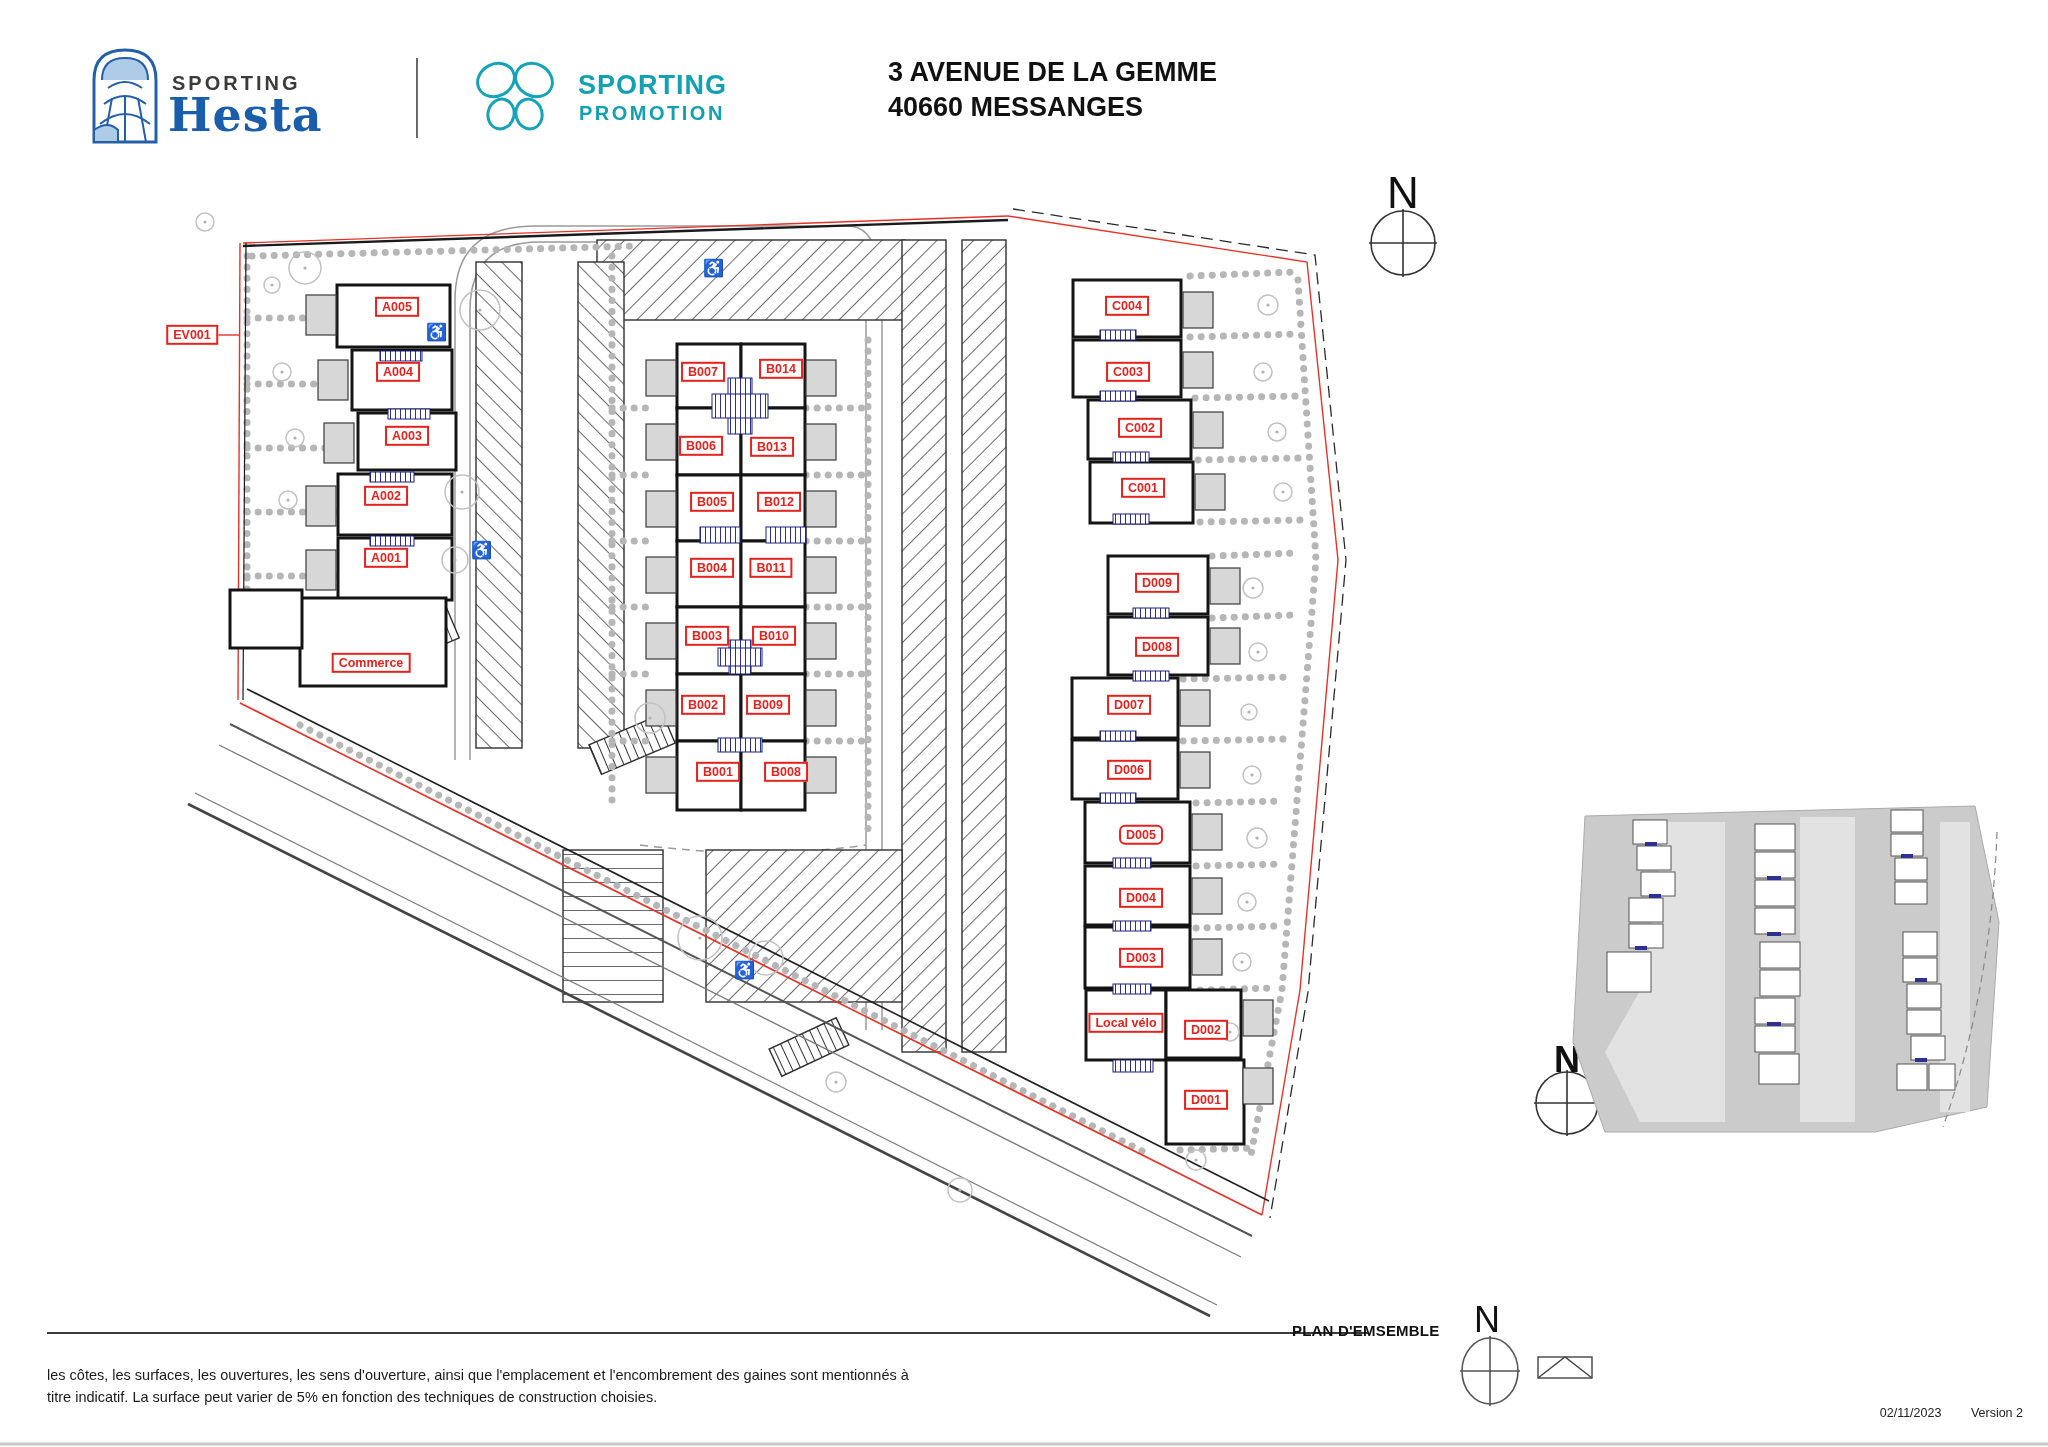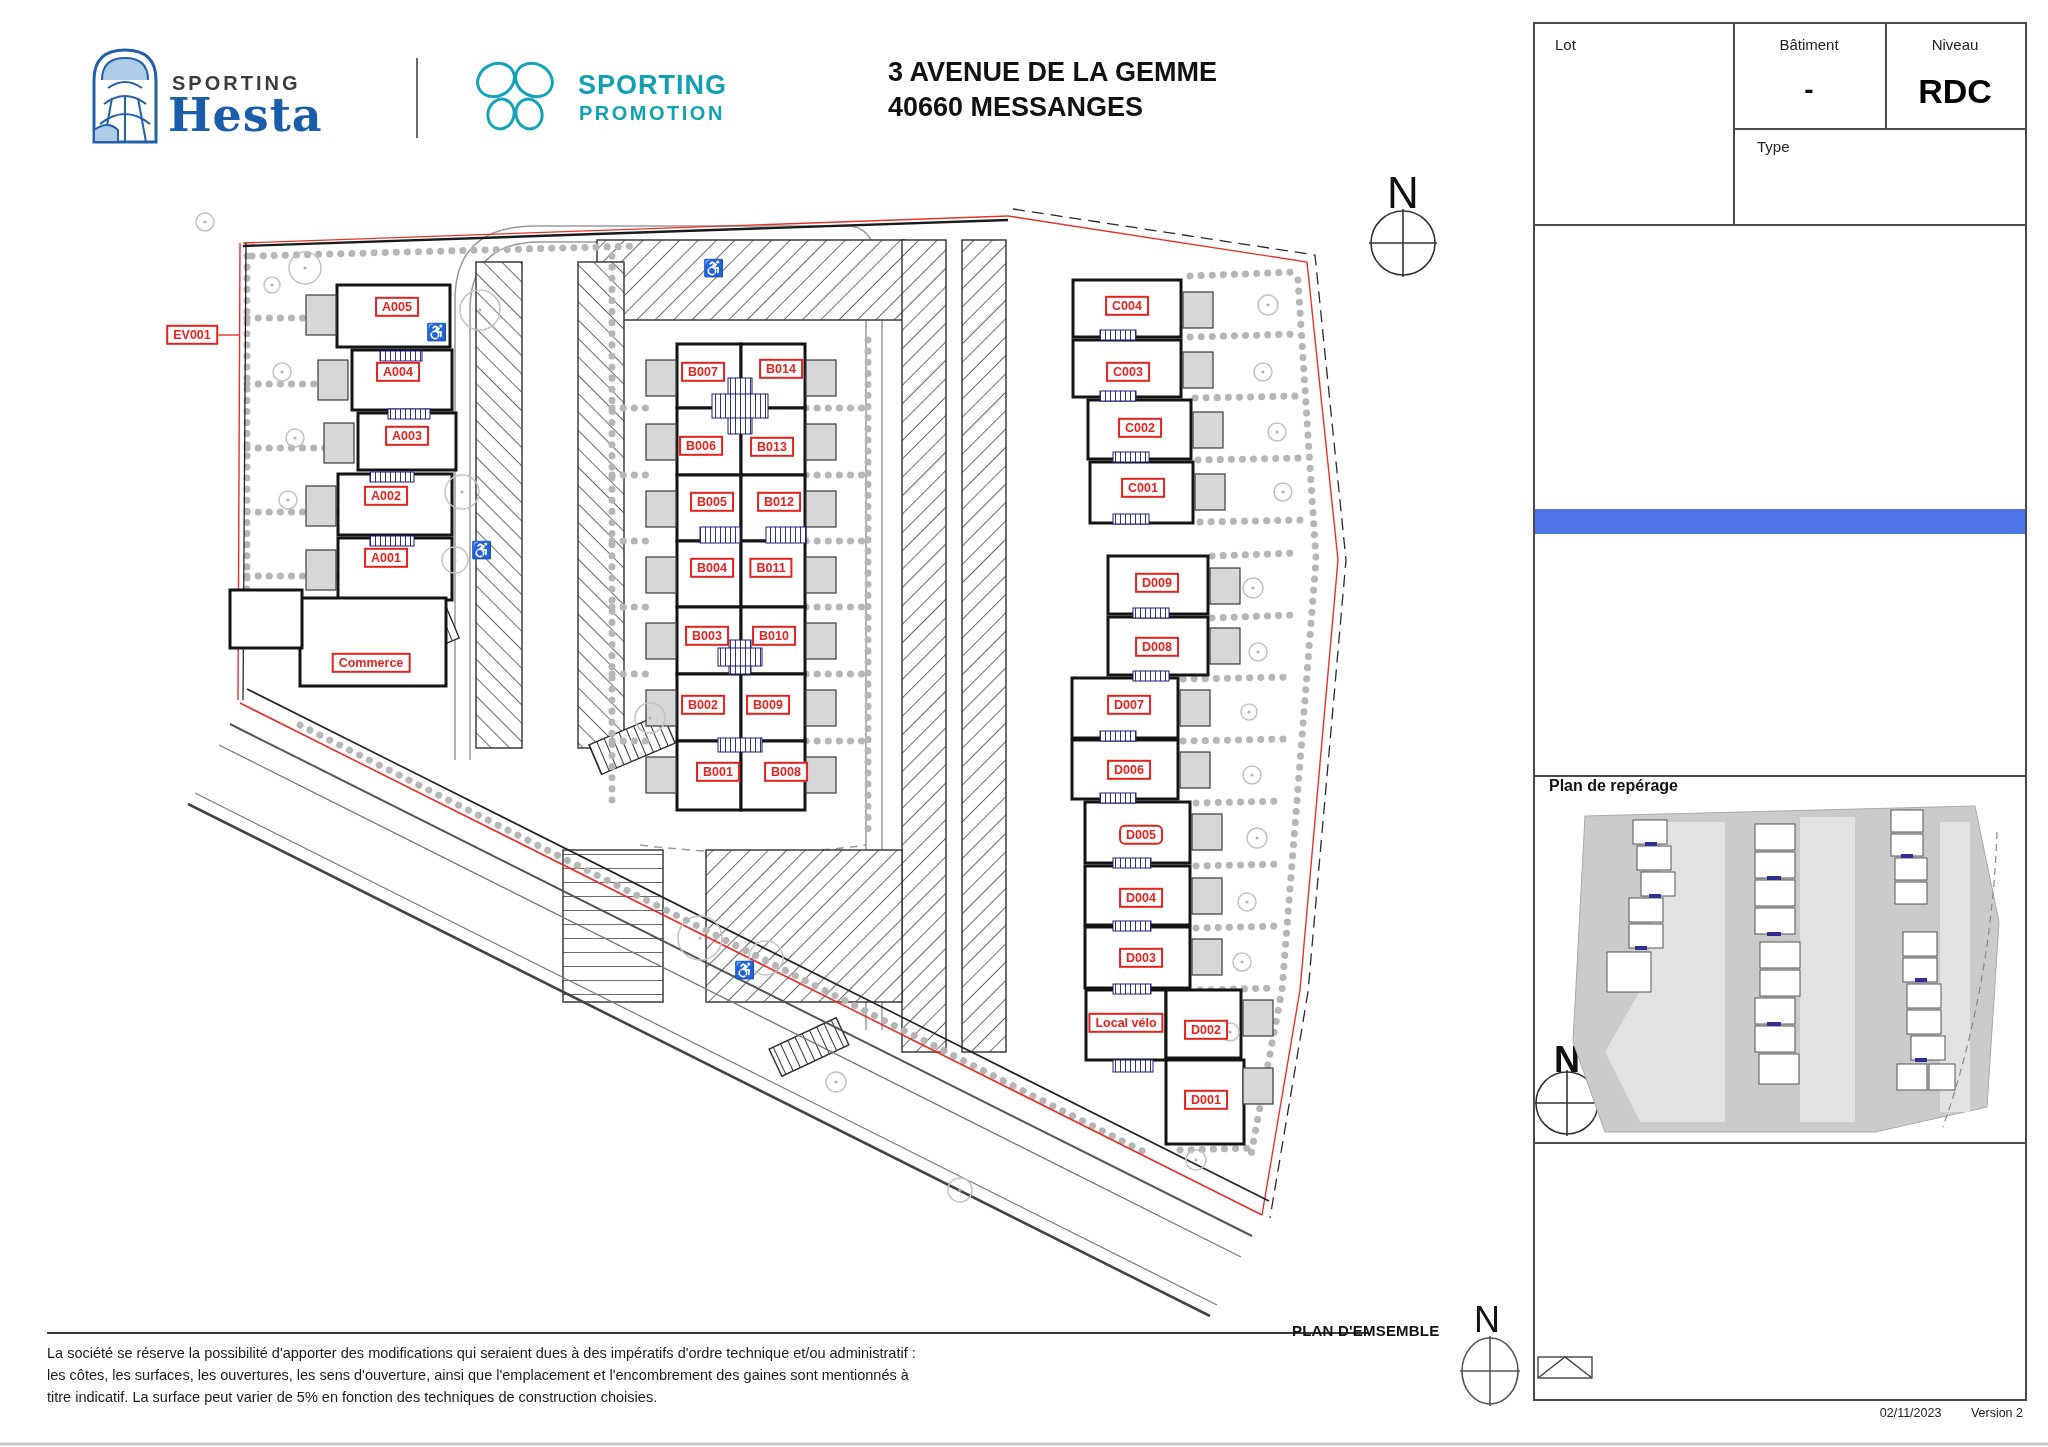--- a/index.html
+++ b/index.html
@@ -378,37 +378,20 @@
   </svg>
 
   <span id="brand1-word1">SPORTING</span>
   <span id="brand1-word2">Hesta</span>
   <div id="logo-divider"></div>
   <span id="brand2-word1">SPORTING</span>
   <span id="brand2-word2">PROMOTION</span>
   <div id="addr1">3 AVENUE DE LA GEMME</div>
   <div id="addr2">40660 MESSANGES</div>
 
-  <div id="panel">
-    <div class="pline" style="left:198px;top:0;width:2px;height:200px;"></div>
-    <div class="pline" style="left:350px;top:0;width:2px;height:104px;"></div>
-    <div class="pline" style="left:198px;top:104px;width:292px;height:2px;"></div>
-    <div class="pline" style="left:0;top:200px;width:100%;height:2px;"></div>
-    <div class="pline" style="left:0;top:751px;width:100%;height:2px;"></div>
-    <div class="pline" style="left:0;top:1118px;width:100%;height:2px;"></div>
-
-    <span class="lbl" id="lot-label">Lot</span>
-    <span class="lbl" id="batiment-label">Bâtiment</span>
-    <span id="batiment-value">-</span>
-    <span class="lbl" id="niveau-label">Niveau</span>
-    <span id="niveau-value">RDC</span>
-    <span class="lbl" id="type-label">Type</span>
-    <div id="accent-bar" style="background: rgb(78, 116, 232);"></div>
-    <div id="reperage-title">Plan de repérage</div>
-  </div>
 
   <div id="label-layer">
       <div class="ulabel" style="left: 397px; top: 307px;">A005</div>
       <div class="ulabel" style="left: 398px; top: 372px;">A004</div>
       <div class="ulabel" style="left: 407px; top: 436px;">A003</div>
       <div class="ulabel" style="left: 386px; top: 496px;">A002</div>
       <div class="ulabel" style="left: 386px; top: 558px;">A001</div>
       <div class="ulabel" style="left: 371px; top: 663px;">Commerce</div>
       <div class="ulabel" style="left: 703px; top: 372px;">B007</div>
       <div class="ulabel" style="left: 781px; top: 369px;">B014</div>
@@ -435,21 +418,20 @@
       <div class="ulabel" style="left: 1141px; top: 835px; border-radius: 6px;">D005</div>
       <div class="ulabel" style="left: 1141px; top: 898px;">D004</div>
       <div class="ulabel" style="left: 1141px; top: 958px;">D003</div>
       <div class="ulabel" style="left: 1126px; top: 1023px;">Local vélo</div>
       <div class="ulabel" style="left: 1206px; top: 1030px;">D002</div>
       <div class="ulabel" style="left: 1206px; top: 1100px;">D001</div>
       <div class="ulabel" style="left: 192px; top: 335px;">EV001</div>
     </div>
 
   <div id="plan-title">PLAN D'EMSEMBLE</div>
-  <div class="disc" style="top:1345px;">La société se réserve la possibilité d'apporter des modifications qui seraient dues à des impératifs d'ordre technique et/ou administratif :</div>
   <div class="disc" style="top:1367px;">les côtes, les surfaces, les ouvertures, les sens d'ouverture, ainsi que l'emplacement et l'encombrement des gaines sont mentionnés à</div>
   <div class="disc" style="top:1389px;">titre indicatif. La surface peut varier de 5% en fonction des techniques de construction choisies.</div>
   <div id="versionline">
     <span id="date-text">02/11/2023</span>
     <span id="version-text">Version 2</span>
   </div>
 
 </div>
 
 </body></html>

